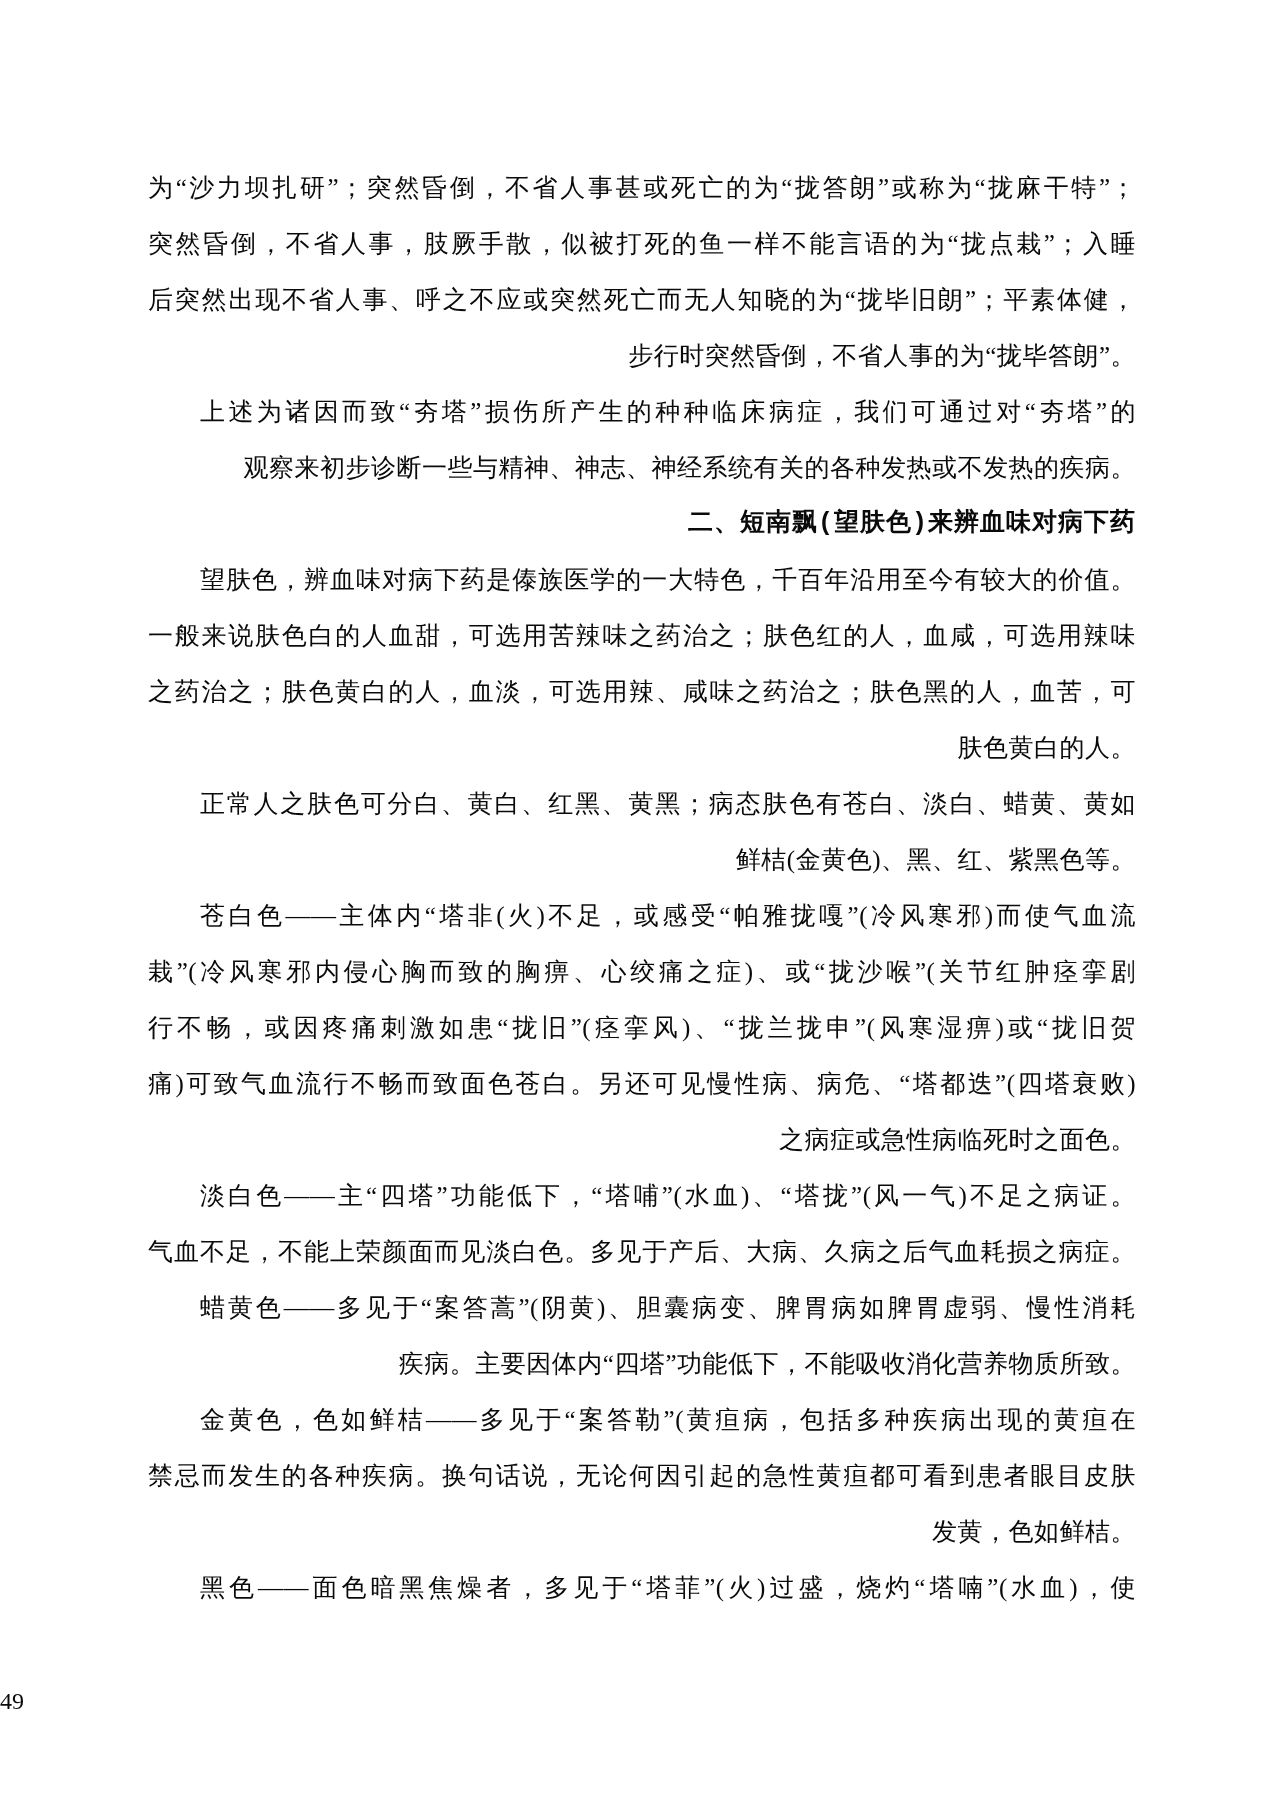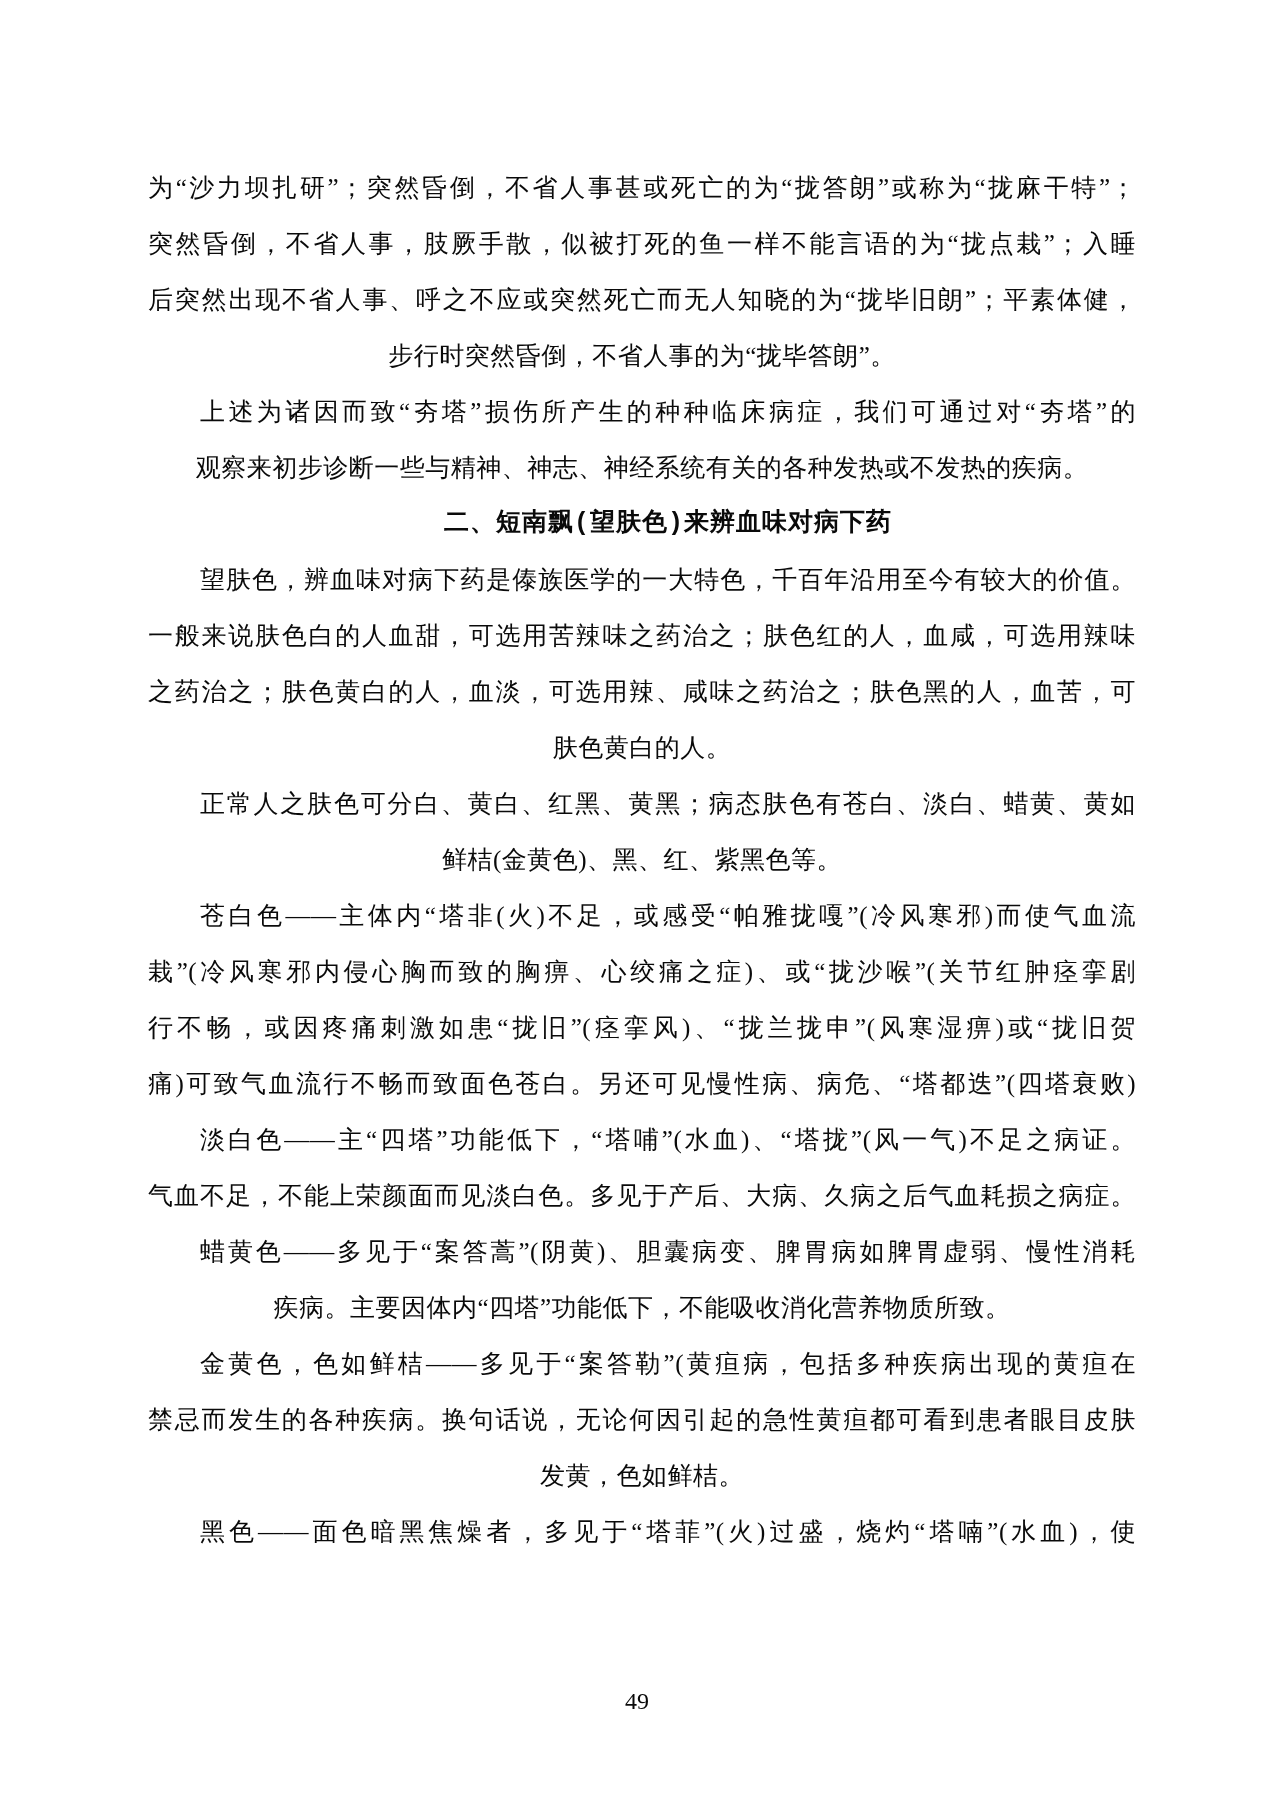--- a/index.html
+++ b/index.html
@@ -21,21 +21,21 @@
     position: absolute;
     left: 148px;
     top: 160px;
     width: 988px;
   }
   .line {
     height: 56px;
     line-height: 56px;
     font-size: 25px;
     letter-spacing: 0.5px;
-    text-align: center;
+    text-align: right;
     white-space: normal;
     overflow: visible;
   }
   .line.justify {
     text-align: justify;
     text-align-last: justify;
     text-justify: inter-character;
   }
   .line.indent {
     padding-left: 52px;
@@ -43,21 +43,20 @@
   .line.bold {
     font-weight: bold;
     letter-spacing: 1px;
     font-family: Liberation Mono, monospace;
   }
   .page-number {
     position: absolute;
     left: 0;
     top: 1688px;
     width: 100%;
-    text-align: center;
     font-size: 24px;
     color: #0a0a0a;
   }
 </style>
 </head>
 <body>
 
 <div class="page">
   <div class="text-block" id="textBlock">
       <div class="line justify">为“沙力坝扎研”；突然昏倒，不省人事甚或死亡的为“拢答朗”或称为“拢麻干特”；</div>
@@ -70,20 +69,21 @@
       <div class="line indent justify">望肤色，辨血味对病下药是傣族医学的一大特色，千百年沿用至今有较大的价值。</div>
       <div class="line justify">一般来说肤色白的人血甜，可选用苦辣味之药治之；肤色红的人，血咸，可选用辣味</div>
       <div class="line justify">之药治之；肤色黄白的人，血淡，可选用辣、咸味之药治之；肤色黑的人，血苦，可</div>
       <div class="line">肤色黄白的人。</div>
       <div class="line indent justify">正常人之肤色可分白、黄白、红黑、黄黑；病态肤色有苍白、淡白、蜡黄、黄如</div>
       <div class="line">鲜桔(金黄色)、黑、红、紫黑色等。</div>
       <div class="line indent justify">苍白色——主体内“塔非(火)不足，或感受“帕雅拢嘎”(冷风寒邪)而使气血流</div>
       <div class="line justify">栽”(冷风寒邪内侵心胸而致的胸痹、心绞痛之症)、或“拢沙喉”(关节红肿痉挛剧</div>
       <div class="line justify">行不畅，或因疼痛刺激如患“拢旧”(痉挛风)、“拢兰拢申”(风寒湿痹)或“拢旧贺</div>
       <div class="line justify">痛)可致气血流行不畅而致面色苍白。另还可见慢性病、病危、“塔都迭”(四塔衰败)</div>
+      <div class="line">之病症或急性病临死时之面色。</div>
       <div class="line indent justify">淡白色——主“四塔”功能低下，“塔哺”(水血)、“塔拢”(风一气)不足之病证。</div>
       <div class="line justify">气血不足，不能上荣颜面而见淡白色。多见于产后、大病、久病之后气血耗损之病症。</div>
       <div class="line indent justify">蜡黄色——多见于“案答蒿”(阴黄)、胆囊病变、脾胃病如脾胃虚弱、慢性消耗</div>
       <div class="line">疾病。主要因体内“四塔”功能低下，不能吸收消化营养物质所致。</div>
       <div class="line indent justify">金黄色，色如鲜桔——多见于“案答勒”(黄疸病，包括多种疾病出现的黄疸在</div>
       <div class="line justify">禁忌而发生的各种疾病。换句话说，无论何因引起的急性黄疸都可看到患者眼目皮肤</div>
       <div class="line">发黄，色如鲜桔。</div>
       <div class="line indent justify">黑色——面色暗黑焦燥者，多见于“塔菲”(火)过盛，烧灼“塔喃”(水血)，使</div>
     </div>
   <div class="page-number">49</div>

